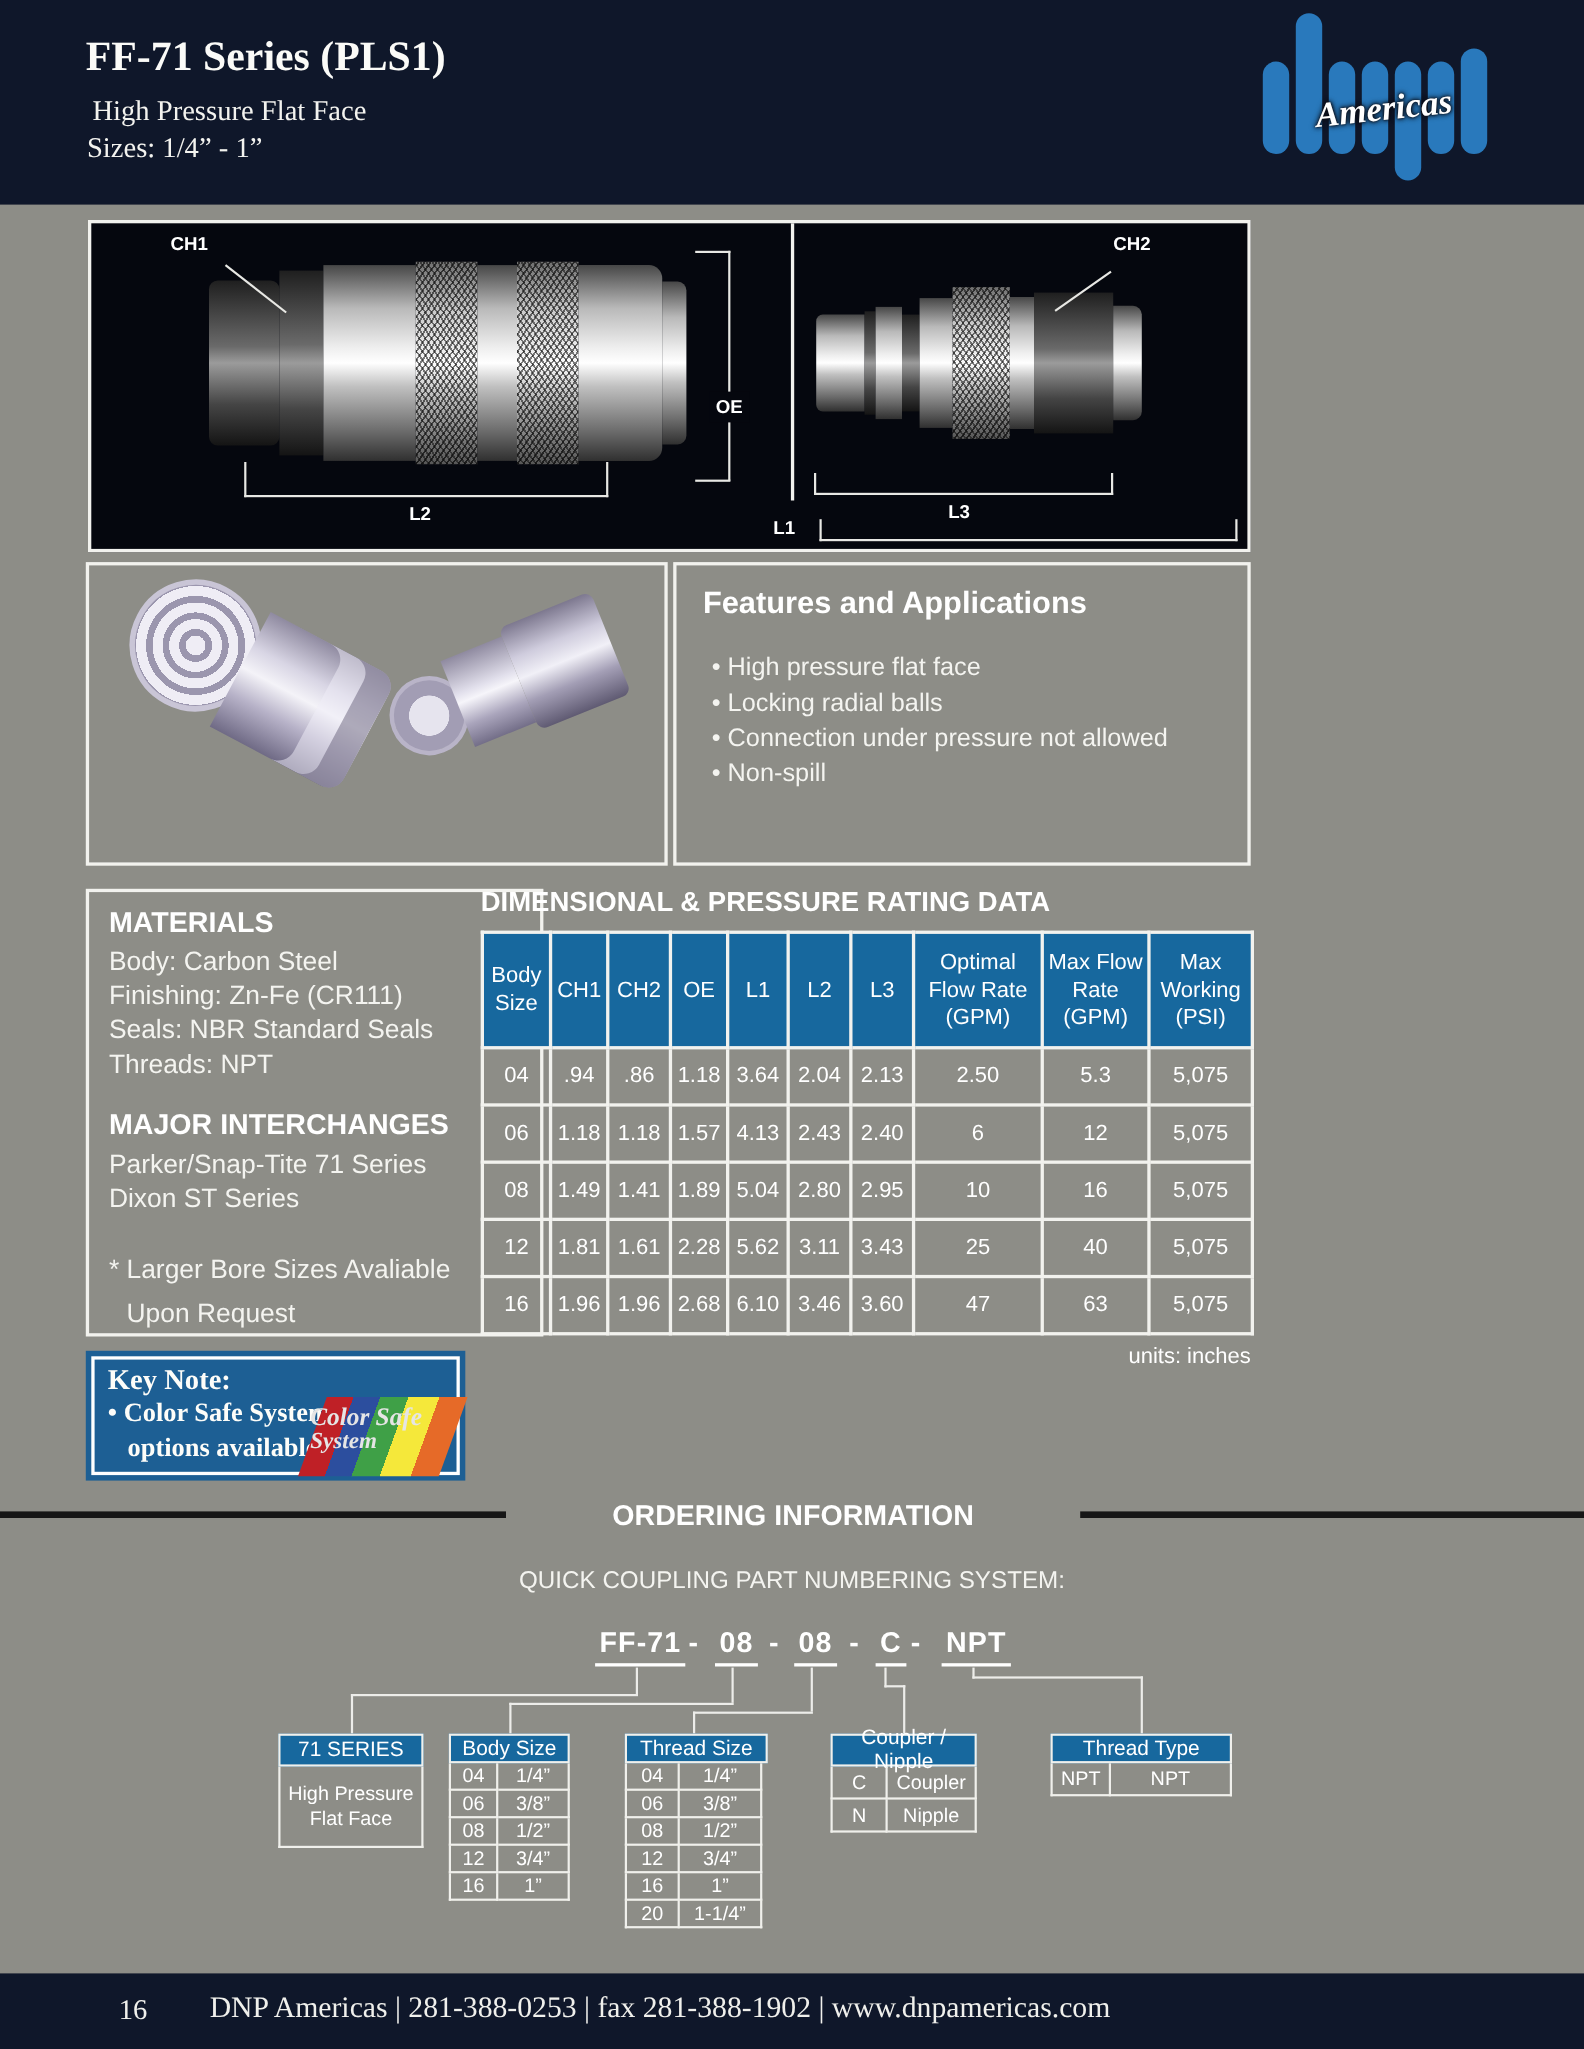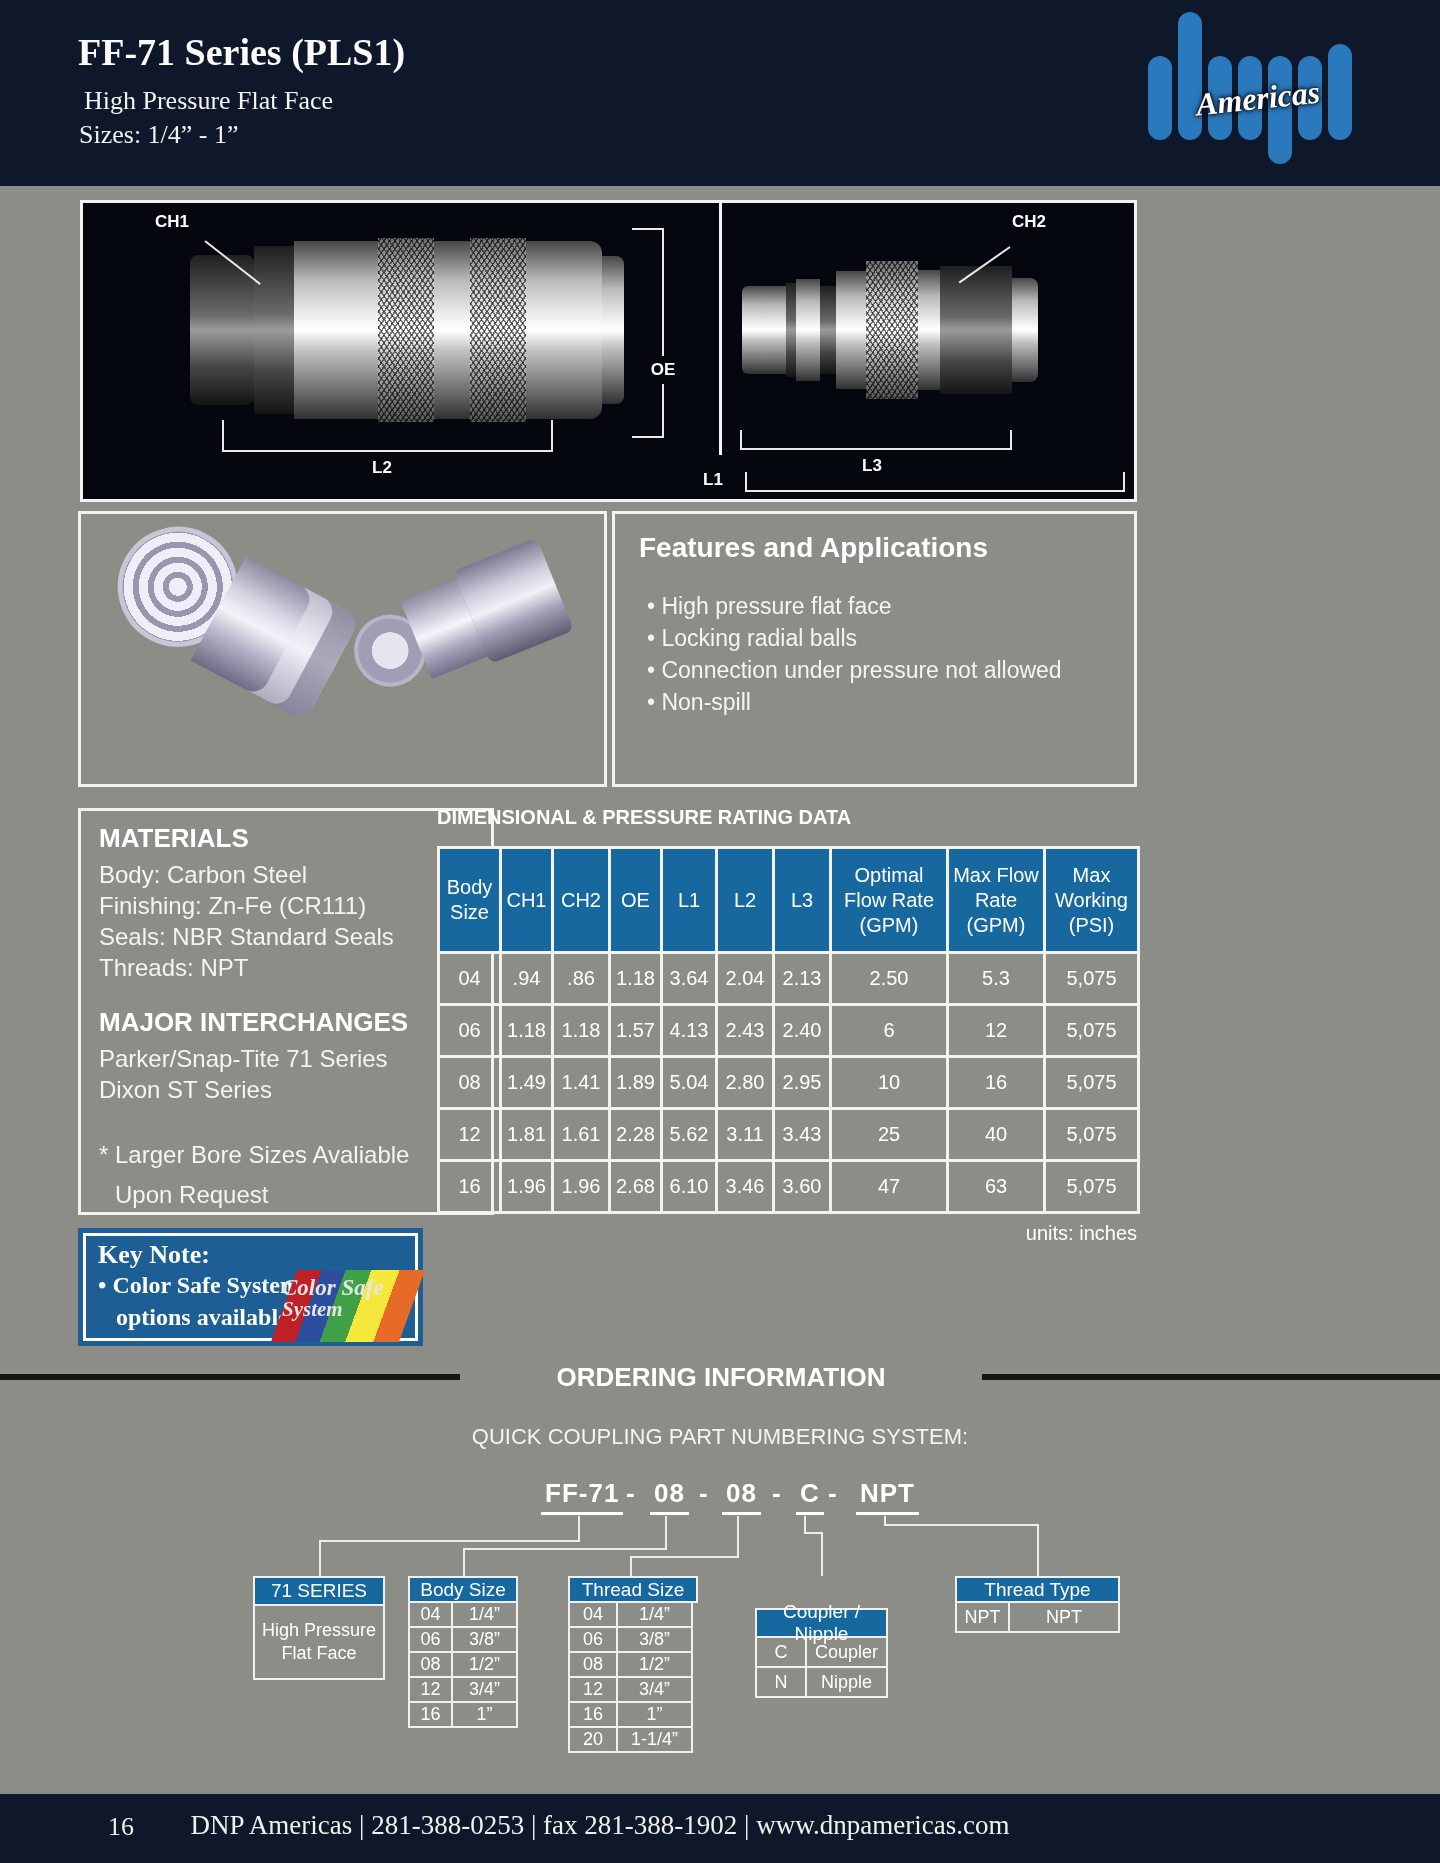--- a/index.html
+++ b/index.html
@@ -171,21 +171,21 @@
     </div>
     <div class="abs" style="left:18px;top:196px;font-size:26px;font-weight:bold;color:#fff;">MAJOR INTERCHANGES</div>
     <div class="abs" style="left:18px;top:232px;font-size:24px;line-height:31px;color:#f4f4f0;">
       <div>Parker/Snap-Tite 71 Series</div>
       <div>Dixon ST Series</div>
     </div>
     <div class="abs" style="left:18px;top:330px;font-size:24px;color:#f4f4f0;">* Larger Bore Sizes Avaliable</div>
     <div class="abs" style="left:34px;top:370px;font-size:24px;color:#f4f4f0;">Upon Request</div>
   </div>
 
-  <div class="abs" style="left:437px;top:806px;font-size:20px;font-weight:bold;color:#fff;">DIMENSIONAL &amp; PRESSURE RATING DATA</div>
+  <div class="abs" style="left:437px;top:806px;font-size:25px;font-weight:bold;color:#fff;">DIMENSIONAL &amp; PRESSURE RATING DATA</div>
 
   <table id="dimtable">
     <colgroup>
       <col style="width:62px">
         <col style="width:52px">
         <col style="width:57px">
         <col style="width:52px">
         <col style="width:55px">
       <col style="width:57px">
         <col style="width:57px">
@@ -375,21 +375,21 @@
     <div class="mrow">
         <div class="mcell" style="width:50px;height:25px;">16</div>
         <div class="mcell r" style="width:75px;height:25px;">1”</div>
       </div>
     <div class="mrow">
         <div class="mcell" style="width:50px;height:25px;">20</div>
         <div class="mcell r" style="width:75px;height:25px;">1-1/4”</div>
       </div>
   </div>
 
-  <div class="mini" style="left:755px;top:1576px;width:133px;margin-top:32px;">
+  <div class="mini" style="left:755px;top:1576px;width:133px;">
     <div class="mhead" style="height:30px;">Coupler / Nipple</div>
     <div class="mrow">
         <div class="mcell" style="width:52px;height:30px;">C</div>
         <div class="mcell r" style="width:81px;height:30px;">Coupler</div>
       </div>
     <div class="mrow">
         <div class="mcell" style="width:52px;height:30px;">N</div>
         <div class="mcell r" style="width:81px;height:30px;">Nipple</div>
       </div>
   </div>

